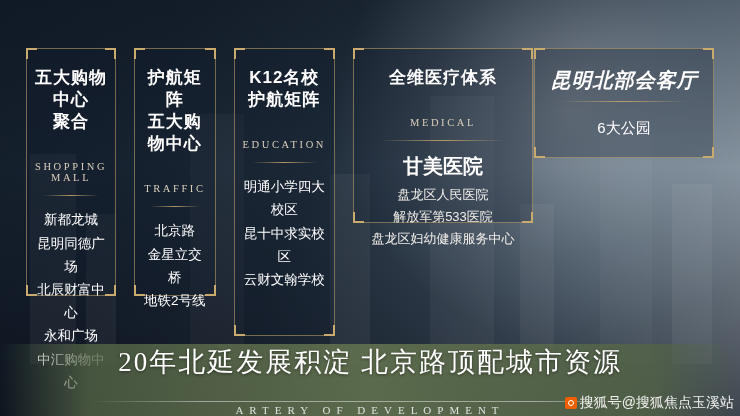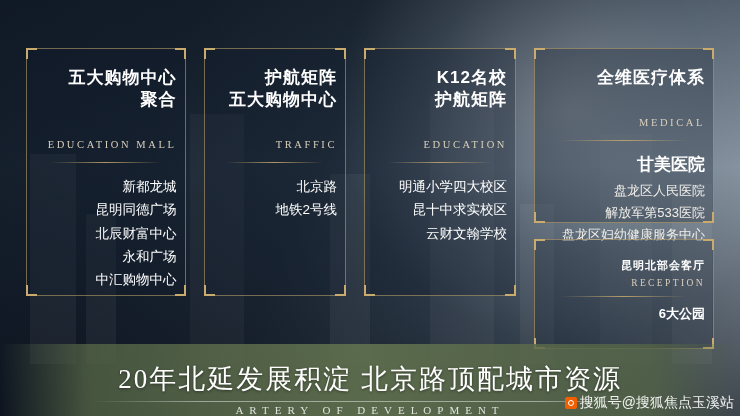--- a/index.html
+++ b/index.html
@@ -33,29 +33,29 @@
   
   .cards{
     position:absolute;left:26px;top:48px;right:26px;
     display:flex;gap:18px;align-items:flex-start;
   }
   .card{
     position:relative;
     border:1px solid rgba(198,170,110,0.55);
     background:rgba(18,28,42,0.30);
     padding:18px 8px 16px;
-    text-align:right;
+    text-align:center;
     box-sizing:border-box;
   }
   .card.c1{width:168px;height:248px;}
   .card.c2{width:150px;height:248px;}
-  .card.c3{width:160px;height:248px;}
+  .card.c3{width:160px;height:288px;}
   .card.c4{width:180px;height:175px;}
   .card.c5{width:180px;height:110px;margin-top:0;}
-  .col5{display:flex;flex-direction:column;gap:16px;}
+  .col5{display:flex;flex-direction:row;gap:1px;}
 
   
   .corner{position:absolute;width:9px;height:9px;border-color:#c9ab6d;border-style:solid;border-width:0;}
   .corner.tl{left:-1px;top:-1px;border-left-width:2px;border-top-width:2px;}
   .corner.tr{right:-1px;top:-1px;border-right-width:2px;border-top-width:2px;}
   .corner.bl{left:-1px;bottom:-1px;border-left-width:2px;border-bottom-width:2px;}
   .corner.br{right:-1px;bottom:-1px;border-right-width:2px;border-bottom-width:2px;}
 
   .c-title{
     color:#ffffff;font-size:17px;font-weight:bold;line-height:1.3;
@@ -64,31 +64,31 @@
   .c-sub{
     color:#d9cfbb;font-size:10.5px;letter-spacing:2.6px;margin-top:28px;
     font-family:"Liberation Serif", serif;
   }
   .divider{
     width:78%;height:1px;margin:12px auto 12px;
     background:linear-gradient(to right,rgba(201,171,109,0) 0%,rgba(201,171,109,0.85) 50%,rgba(201,171,109,0) 100%);
   }
   .c-list{color:#ffffff;font-size:13.5px;line-height:1.72;}
   .c-list.sm{font-size:13px;line-height:1.7;color:#f0eee9;}
-  .c-hospital{color:#ffffff;font-size:17px;font-weight:bold;margin-bottom:4px;}
-  .c5 .c-title{font-size:11px;}
+  .c-hospital{color:#ffffff;font-size:20px;font-weight:bold;margin-bottom:4px;}
+  .c5 .c-title{font-size:20px;font-style:italic;}
   .c5 .c-sub{font-size:9.5px;letter-spacing:2.4px;margin-top:6px;}
-  .c5 .c-list{font-size:13px;margin-top:6px;font-weight:bold;}
+  .c5 .c-list{font-size:15px;margin-top:13px;}
   .c5 .divider{margin:8px auto 6px;}
 
   
   .banner{
     position:absolute;left:0;right:0;bottom:0;height:72px;
     background:linear-gradient(to right,rgba(72,88,60,0.0) 0%,rgba(84,100,70,0.80) 12%,rgba(96,112,78,0.92) 50%,rgba(84,100,70,0.80) 88%,rgba(72,88,60,0.0) 100%);
-    display:flex;flex-direction:column;align-items:center;justify-content:flex-end;
+    display:flex;flex-direction:column;align-items:center;justify-content:space-between;
   }
   .banner-main{
     color:#ffffff;font-size:27px;letter-spacing:2px;
     font-family:"Liberation Serif", serif;
     text-shadow:0 1px 3px rgba(0,0,0,0.45);
   }
   .banner-sub{
     color:rgba(255,255,255,0.82);font-size:11px;letter-spacing:6px;margin-top:7px;
     font-family:"Liberation Serif", serif;
   }
@@ -128,21 +128,21 @@
 
     <div class="card c1">
       <span class="corner tl"></span>
       <span class="corner tr"></span>
       <span class="corner bl"></span>
       <span class="corner br"></span>
       <div class="c-title">
         <div>五大购物中心</div>
         <div>聚合</div>
       </div>
-      <div class="c-sub">EDUCATION MALL</div>
+      <div class="c-sub">SHOPPING MALL</div>
       <div class="divider"></div>
       <div class="c-list">
         <div>新都龙城</div>
         <div>昆明同德广场</div>
         <div>北辰财富中心</div>
         <div>永和广场</div>
         <div>中汇购物中心</div>
       </div>
     </div>
 
@@ -152,20 +152,21 @@
       <span class="corner bl"></span>
       <span class="corner br"></span>
       <div class="c-title">
         <div>护航矩阵</div>
         <div>五大购物中心</div>
       </div>
       <div class="c-sub">TRAFFIC</div>
       <div class="divider"></div>
       <div class="c-list">
         <div>北京路</div>
+        <div>金星立交桥</div>
         <div>地铁2号线</div>
       </div>
     </div>
 
     <div class="card c3">
       <span class="corner tl"></span>
       <span class="corner tr"></span>
       <span class="corner bl"></span>
       <span class="corner br"></span>
       <div class="c-title">
@@ -201,21 +202,20 @@
       </div>
 
       <div class="card c5">
         <span class="corner tl"></span>
         <span class="corner tr"></span>
         <span class="corner bl"></span>
         <span class="corner br"></span>
         <div class="c-title">
           <div>昆明北部会客厅</div>
         </div>
-        <div class="c-sub">RECEPTION</div>
         <div class="divider"></div>
         <div class="c-list">
           <div>6大公园</div>
         </div>
       </div>
     </div>
 
   </div>
 
   <div class="banner">

